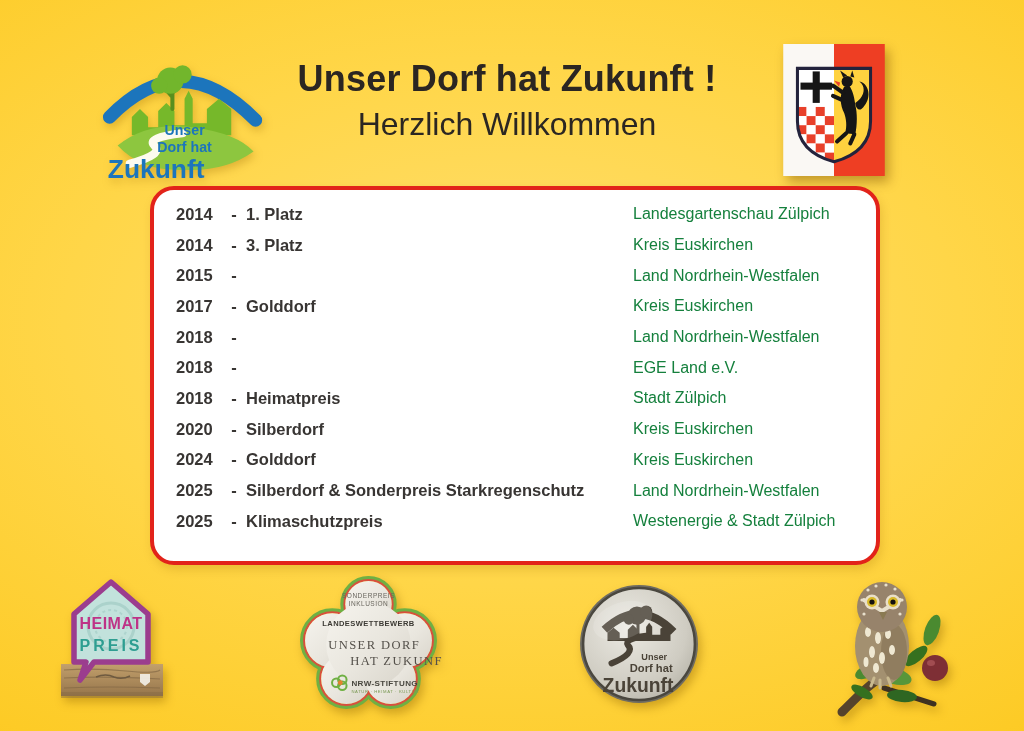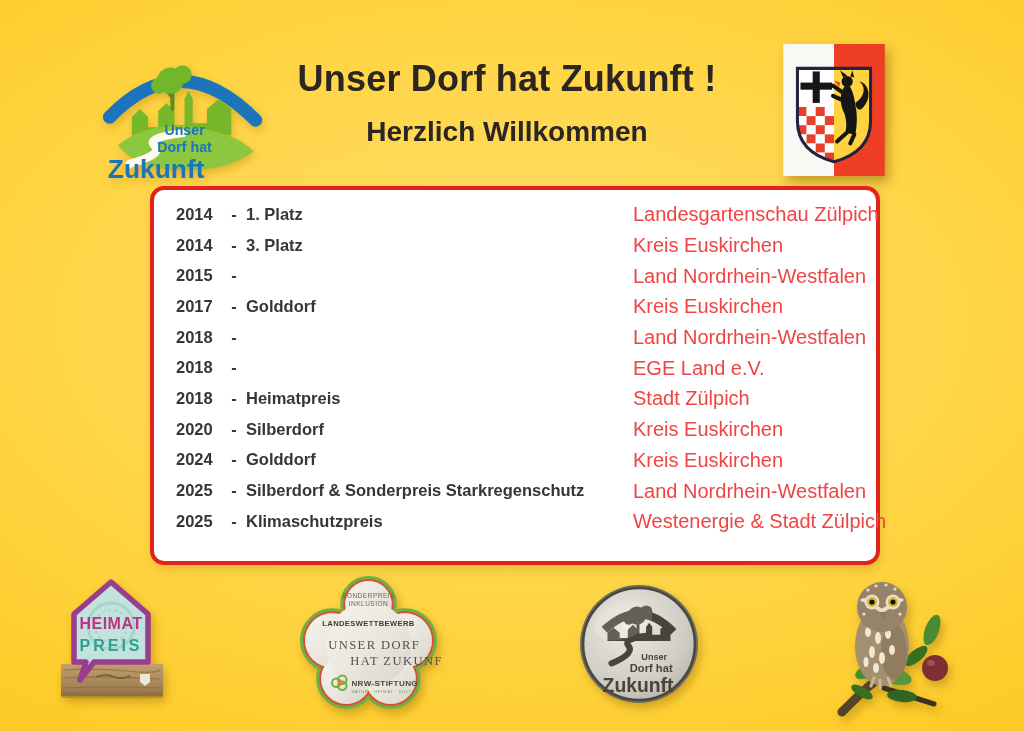--- a/index.html
+++ b/index.html
@@ -5,35 +5,35 @@
   html,body{margin:0;padding:0;}
   body{
     width:1024px;height:731px;position:relative;overflow:hidden;
     font-family:"Liberation Sans",sans-serif;
     background:radial-gradient(ellipse 115% 95% at 50% 44%, #FFDE6E 0%, #FFD648 38%, #FDCB26 72%, #F4BA10 100%);
   }
   
   .logo{position:absolute;left:95px;top:40px;width:168px;height:142px;filter:drop-shadow(2px 4px 4px rgba(150,100,0,.30));}
   .title-wrap{position:absolute;left:255px;right:265px;top:58px;text-align:center;color:#2B2622;}
   .main-title{font-size:36px;font-weight:700;letter-spacing:.2px;}
-  .sub-title{font-size:28px;font-weight:700;margin-top:16px;}
+  .sub-title{font-size:32px;font-weight:400;margin-top:6px;}
   .arms{position:absolute;left:783px;top:44px;width:102px;height:132px;filter:drop-shadow(4px 6px 6px rgba(120,75,0,.45));}
   
   .panel{
     position:absolute;left:150px;top:186px;width:730px;height:379px;box-sizing:border-box;
-    background:#ffffff;border:4px solid #E2231A;border-radius:14px;
+    background:#ffffff;border:4px solid #E2231A;border-radius:24px;
     padding:9px 20px 0 22px;box-shadow:2px 5px 10px rgba(160,110,0,.22);
   }
   .row{position:relative;height:30.7px;display:flex;align-items:center;
        font-size:16.5px;font-weight:700;color:#383533;}
   .year{width:46px;}
   .sep{width:24px;text-align:center;}
   .award-title{white-space:nowrap;}
   .sponsor{position:absolute;left:457px;top:50%;transform:translateY(-50%);
-           font-size:20px;font-weight:400;color:#ef4444;white-space:nowrap;}
+           font-size:16px;font-weight:400;color:#15803d;white-space:nowrap;}
   
   .badge{position:absolute;filter:drop-shadow(3px 5px 5px rgba(140,95,0,.40));}
   .heimat{left:56px;top:576px;width:112px;height:132px;}
   .plaque{left:296px;top:576px;width:146px;height:136px;}
   .medal{left:577px;top:582px;width:124px;height:124px;}
   .owl{left:832px;top:570px;width:124px;height:148px;}
   svg text{font-family:"Liberation Sans",sans-serif;}
   svg text.serif{font-family:"Liberation Serif",serif;}
 </style>
 </head>

